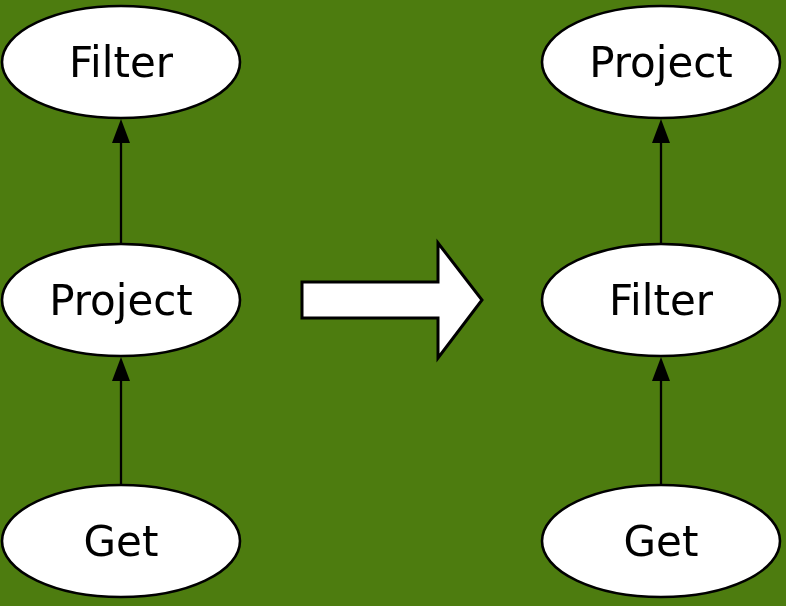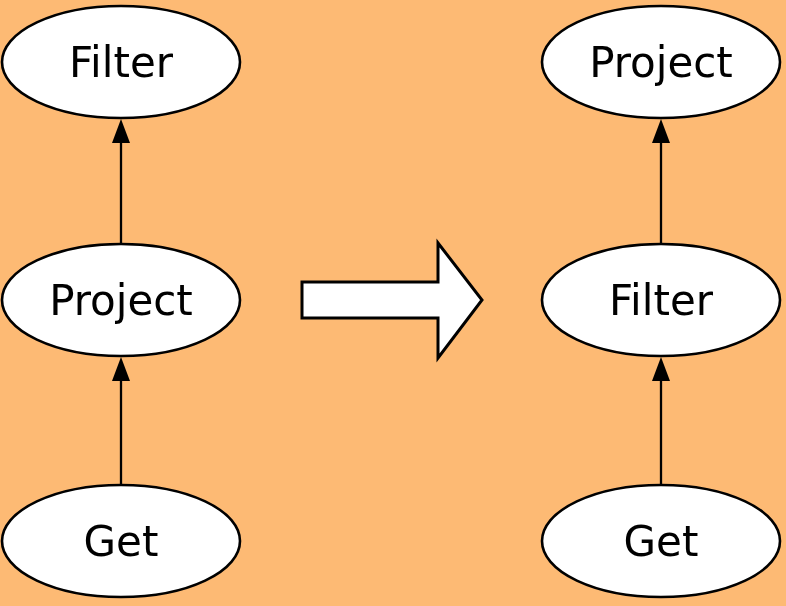--- a/index.html
+++ b/index.html
@@ -4,21 +4,21 @@
 <style>
   html, body {
     margin: 0;
     padding: 0;
     background: #ffffff;
   }
   .canvas {
     position: relative;
     width: 786px;
     height: 606px;
-    background: #fdba74;
+    background: #4d7c0f;
     overflow: hidden;
   }
   svg text {
     font-family: "DejaVu Sans", "Liberation Sans", sans-serif;
     font-size: 42px;
     fill: #000000;
   }
 </style>
 </head>
 <body>

